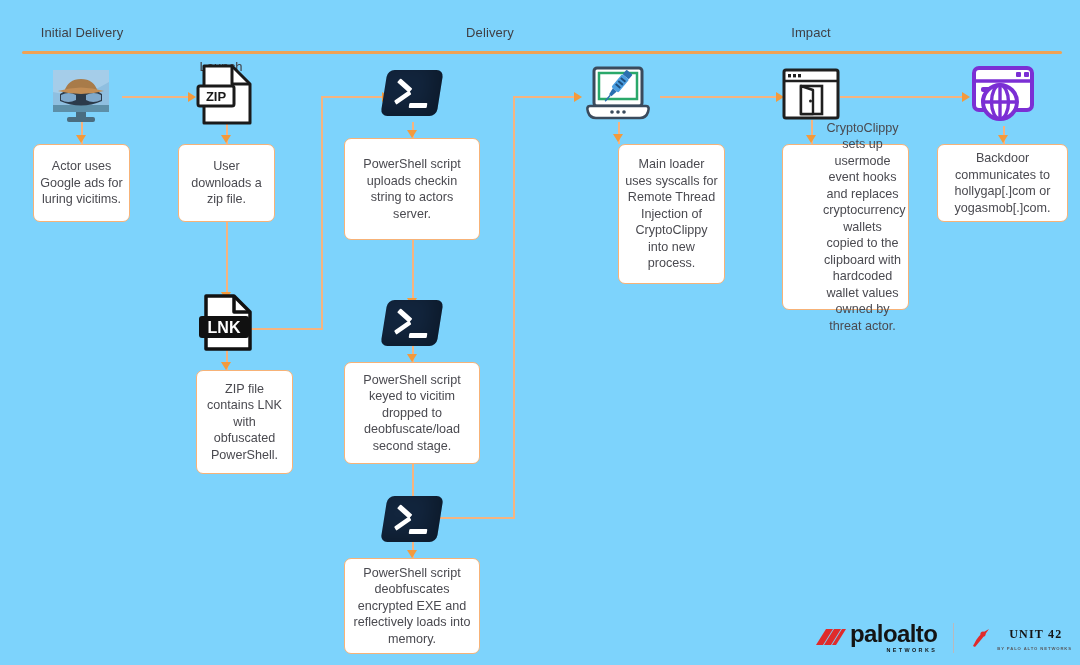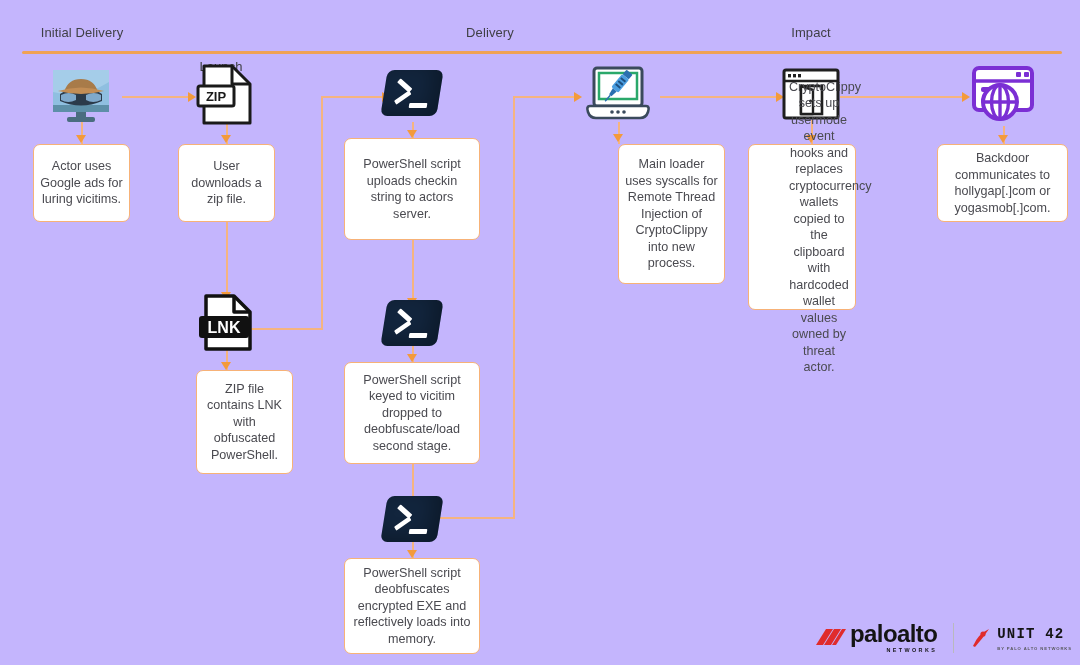--- a/index.html
+++ b/index.html
@@ -9,21 +9,21 @@
     background: #ffffff;
   }
   body {
     font-family: "Liberation Sans", sans-serif;
     color: #3c3c41;
   }
   #canvas {
     position: relative;
     width: 1080px;
     height: 665px;
-    background: #c4b5fd;
+    background: #7dd3fc;
     overflow: hidden;
   }
   .col-header {
     position: absolute;
     font-size: 13px;
     color: #3f3f45;
     text-align: center;
     white-space: nowrap;
     letter-spacing: 0.1px;
   }
@@ -114,26 +114,27 @@
     text-align: right;
     margin-top: 1px;
   }
   .logo-div {
     width: 1px;
     height: 30px;
     background: #b9b9bd;
     margin: 0 16px;
   }
   .u42-text {
-    font-family: Liberation Mono, monospace;
+    font-family: Liberation Serif, serif;
     font-weight: bold;
-    font-size: 14px;
+    font-size: 12px;
     color: #141414;
     letter-spacing: 1.2px;
     line-height: 20px;
+    margin-left: 12px;
   }
   .u42-sub {
     font-size: 4.2px;
     letter-spacing: 0.9px;
     font-weight: bold;
     color: #58585c;
     margin-top: 2px;
   }
 </style>
 </head>
@@ -330,21 +331,21 @@
   </div>
 
   <div class="tbox" style="left:344px; top:558px; width:136px; height:96px;">
     <span>PowerShell script deobfuscates encrypted EXE and reflectively loads into memory.</span>
   </div>
 
   <div class="tbox" style="left:570px; top:144px; width:107px;  height:140px;margin-left:48px;">
     <span>Main loader uses syscalls for Remote Thread Injection of CryptoClippy into new process.</span>
   </div>
 
-  <div class="tbox" style="left:748px; top:144px; width:108px; height:166px;padding-left:40px;">
+  <div class="tbox" style="left:782px; top:144px; width:127px; height:166px;padding-left:40px;">
     <span>CryptoClippy sets up usermode event hooks and replaces cryptocurrency wallets copied to the clipboard with hardcoded wallet values owned by threat actor.</span>
   </div>
 
   <div class="tbox" style="left:937px; top:144px; width:131px; height:78px;">
     <span>Backdoor communicates to hollygap[.]com or yogasmob[.]com.</span>
   </div>
 
   <div class="logo-wrap" style="left:812px; top:622px;">
 
     <div style="display:flex; align-items:center;">

